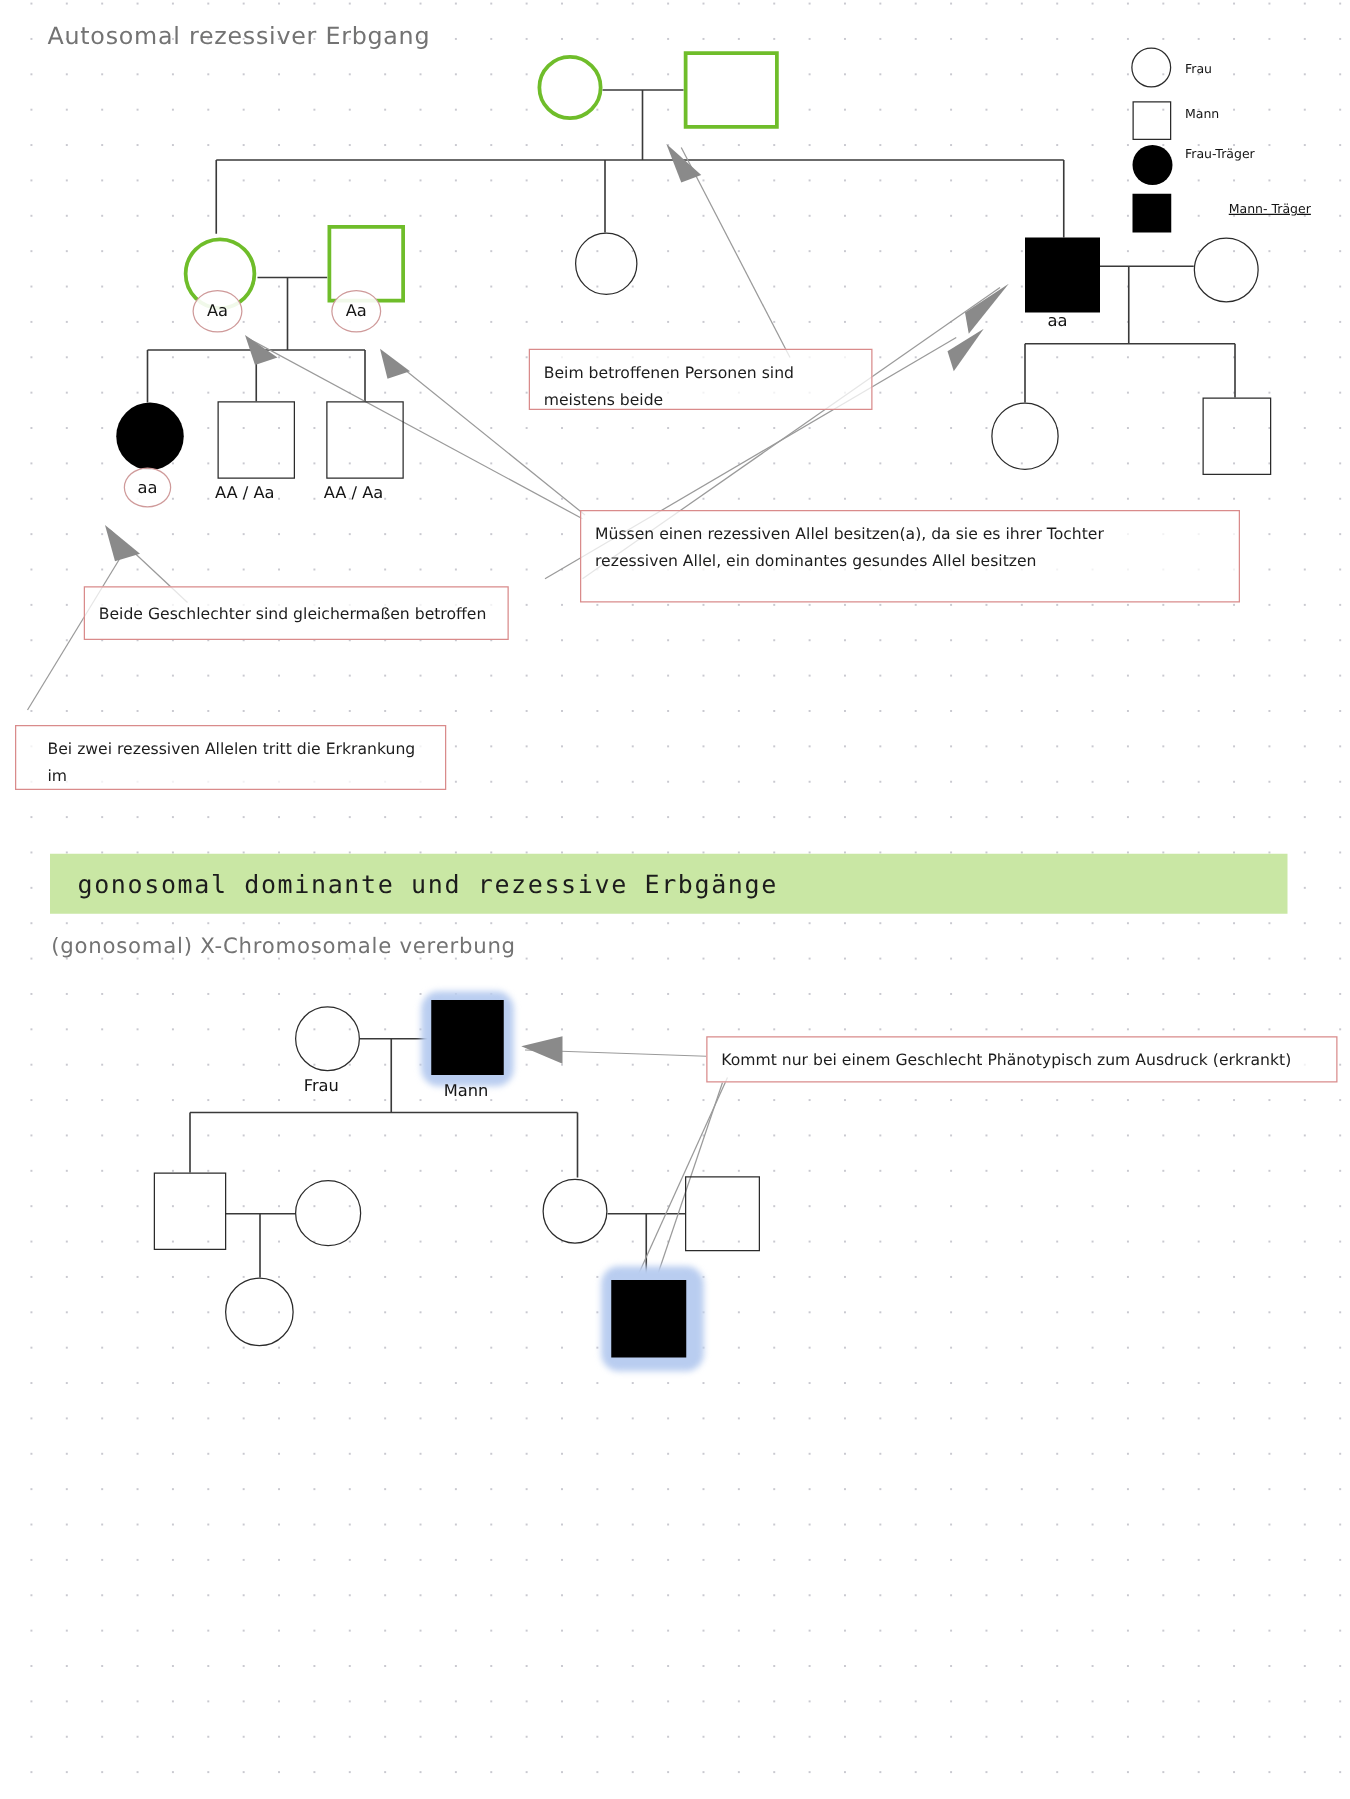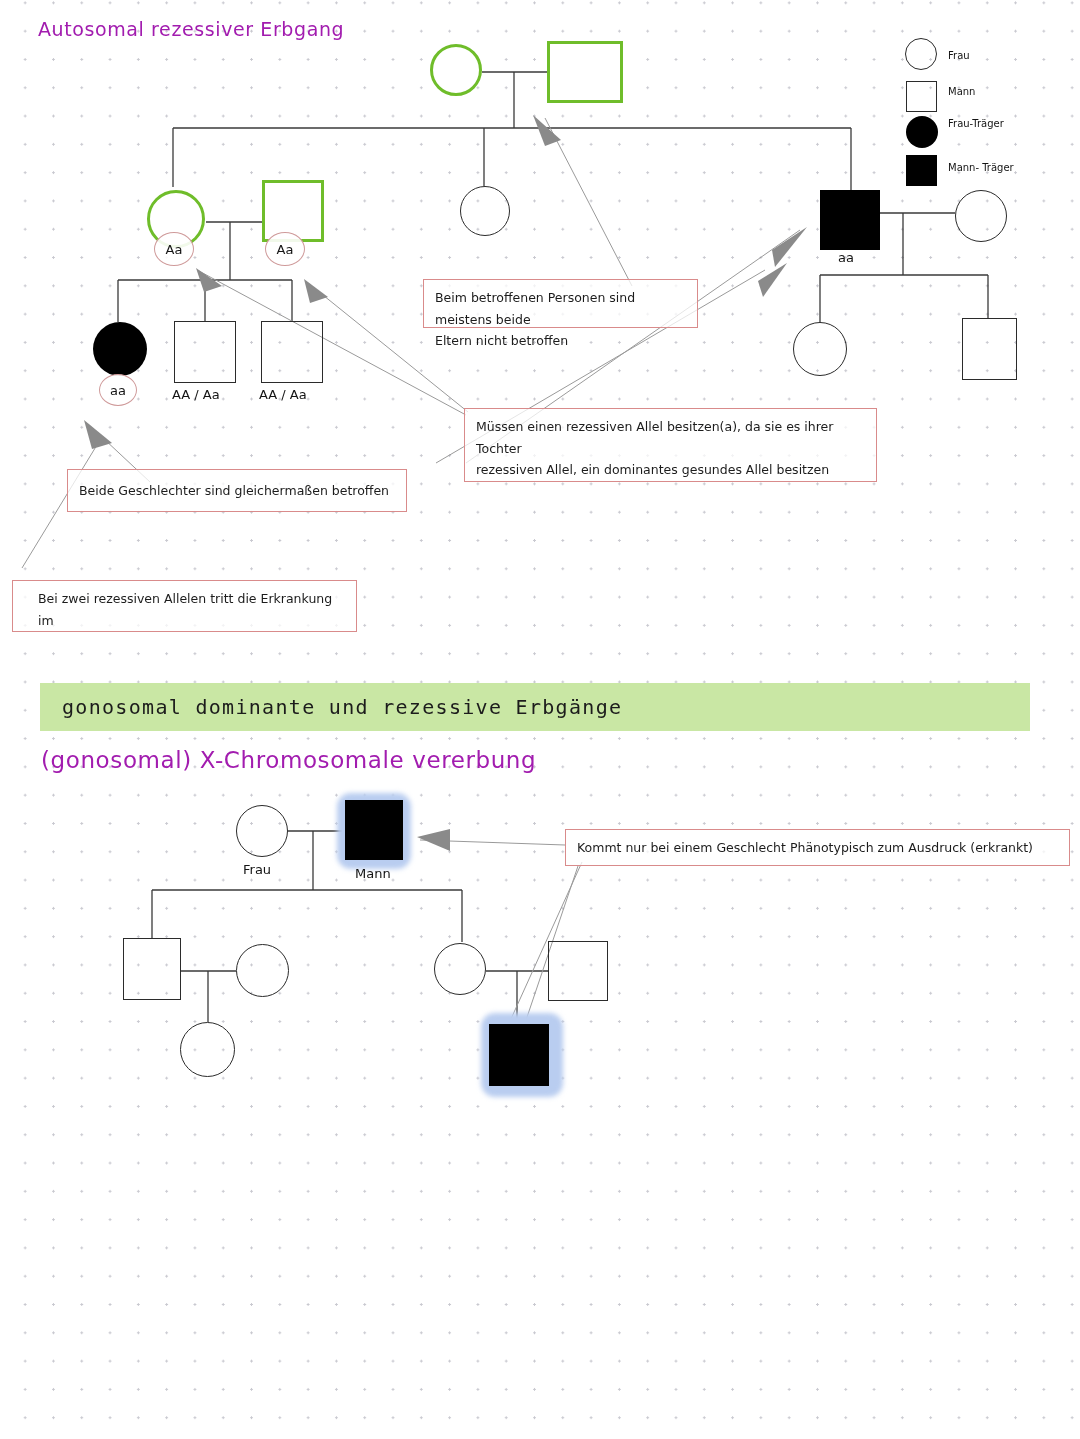--- a/index.html
+++ b/index.html
@@ -15,21 +15,21 @@
     position:absolute;left:0;top:0;width:1080px;height:1439px;
     background-image:radial-gradient(circle, #c9c9d0 1.1px, rgba(0,0,0,0) 1.2px);
     background-size:28.3px 28.3px;
     background-position:11px 17px;
     pointer-events:none;
   }
   .layer{position:absolute;left:0;top:0;width:1080px;height:1439px;}
   svg.layer{pointer-events:none;}
   .title-green{
     position:absolute;
-    color:#a21caf;
+    color:#737373;
     font-size:19px;
     font-family:"DejaVu Sans", sans-serif;
     white-space:nowrap;
     letter-spacing:.6px;
   }
   .banner{
     position:absolute;
     background:#c9e7a4;
     color:#1c1c1c;
     font-family:"DejaVu Sans Mono", monospace;
@@ -178,24 +178,23 @@
 <div class="glabel" style="left:172px;top:387px;">AA / Aa</div>
 
 <div class="sq open" style="left:261px;top:321px;width:62px;height:62px;"></div>
 <div class="glabel" style="left:259px;top:387px;">AA / Aa</div>
 
 <div class="circ open" style="left:793px;top:322px;width:54px;height:54px;"></div>
 <div class="sq open" style="left:962px;top:318px;width:55px;height:62px;"></div>
 
 <div class="note" style="left:423px;top:279px;width:275px;height:49px;">
   <div>Beim betroffenen Personen sind meistens beide</div>
-  <div>Eltern nicht betroffen</div>
-</div>
-
-<div class="note" style="left:464px;top:408px;width:413px;height:74px;">
+</div>
+
+<div class="note" style="left:464px;top:408px;width:528px;height:74px;">
   <div>Müssen einen rezessiven Allel besitzen(a), da  sie es ihrer Tochter</div>
   <div>rezessiven Allel, ein dominantes gesundes Allel besitzen</div>
 </div>
 
 <div class="note" style="left:67px;top:469px;width:340px;height:43px;display:flex;align-items:center;">
   <div>Beide Geschlechter sind gleichermaßen betroffen</div>
 </div>
 
 <div class="note" style="left:12px;top:580px;width:345px;height:52px;padding-left:25px;">
   <div>Bei zwei rezessiven Allelen tritt die Erkrankung im</div>
@@ -205,26 +204,26 @@
   <div class="circ open" style="left:905px;top:38px;width:32px;height:32px;"></div>
   <div class="legend-label" style="left:948px;top:50px;">Frau</div>
 
   <div class="sq open" style="left:906px;top:81px;width:31px;height:31px;"></div>
   <div class="legend-label" style="left:948px;top:86px;">Mann</div>
 
   <div class="circ filled" style="left:906px;top:116px;width:32px;height:32px;"></div>
   <div class="legend-label" style="left:948px;top:118px;">Frau-Träger</div>
 
   <div class="sq filled" style="left:906px;top:155px;width:31px;height:31px;"></div>
-  <div class="legend-label" style="left:948px;top:162px;">Mann- Träger</div>
+  <div class="legend-label" style="left:983px;top:162px;text-decoration:underline;">Mann- Träger</div>
 </div>
 
 <div class="banner" style="left:40px;top:683px;width:990px;height:48px;">gonosomal dominante und rezessive Erbgänge</div>
 
-<div class="title-green" style="left:41px;top:747px;font-size:23px;">(gonosomal) X-Chromosomale vererbung</div>
+<div class="title-green" style="left:41px;top:747px;font-size:17px;">(gonosomal) X-Chromosomale vererbung</div>
 
 <div class="circ open" style="left:236px;top:805px;width:52px;height:52px;"></div>
 <div class="glabel" style="left:243px;top:862px;">Frau</div>
 
 <div class="hl-blue" style="left:337px;top:793px;width:74px;height:76px;"></div>
 <div class="sq filled" style="left:345px;top:800px;width:58px;height:60px;"></div>
 <div class="glabel" style="left:355px;top:866px;">Mann</div>
 
 <div class="sq open" style="left:123px;top:938px;width:58px;height:62px;"></div>
 <div class="circ open" style="left:236px;top:944px;width:53px;height:53px;"></div>

